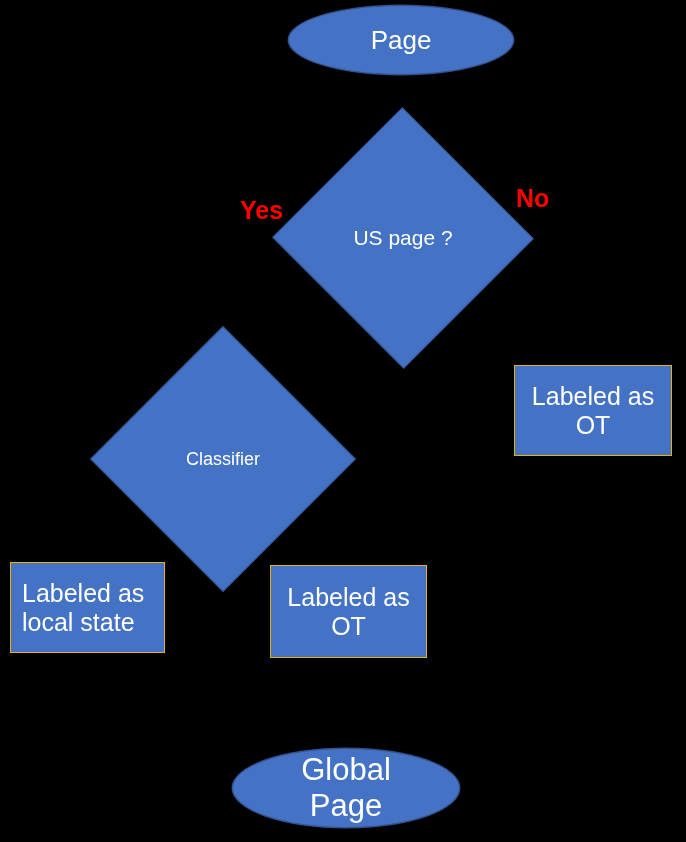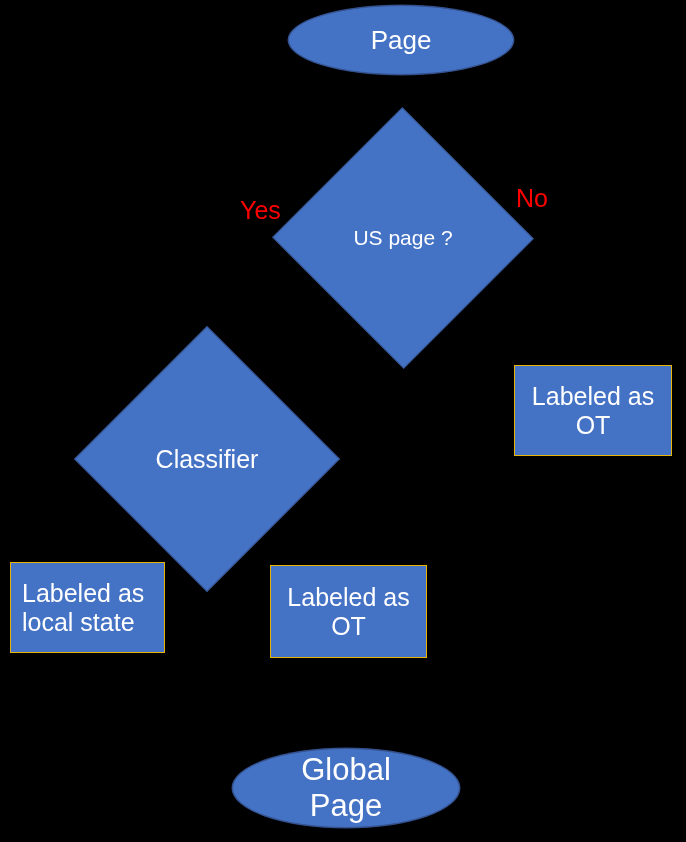--- a/index.html
+++ b/index.html
@@ -65,32 +65,32 @@
   .label {
     position: relative;
     z-index: 2;
     white-space: pre-line;
   }
 
   
   .edge-label {
     position: absolute;
     color: #FF0000;
-    font-weight: normal;
+    font-weight: bold;
     font-size: 25px;
     line-height: 1;
     white-space: nowrap;
     user-select: none;
   }
 
   
   #node-page        { left: 288px; top: 5px;   width: 226px; height: 70px;  font-size: 26px; }
   #node-us-page     { left: 310px; top: 146px; width: 186px; height: 184px; font-size: 21px; }
   #node-ot-right    { left: 514px; top: 365px; width: 158px; height: 91px;  font-size: 25px; }
-  #node-classifier  { left: 113px; top: 365px; width: 188px; height: 188px; font-size: 25px; justify-content: center; }
+  #node-classifier  { left: 129px; top: 365px; width: 188px; height: 188px; font-size: 18px; justify-content: center; }
   #node-local-state { left: 10px;  top: 562px; width: 155px; height: 91px;  font-size: 25px;
                       justify-content: flex-start; text-align: left; padding-left: 11px; }
   #node-ot-mid      { left: 270px; top: 565px; width: 157px; height: 93px;  font-size: 25px; }
   #node-global-page { left: 232px; top: 748px; width: 228px; height: 80px;  font-size: 31px; }
 
   #edge-yes { left: 240px; top: 198px; }
   #edge-no  { left: 516px; top: 186px; }
 </style>
 </head>
 <body>

